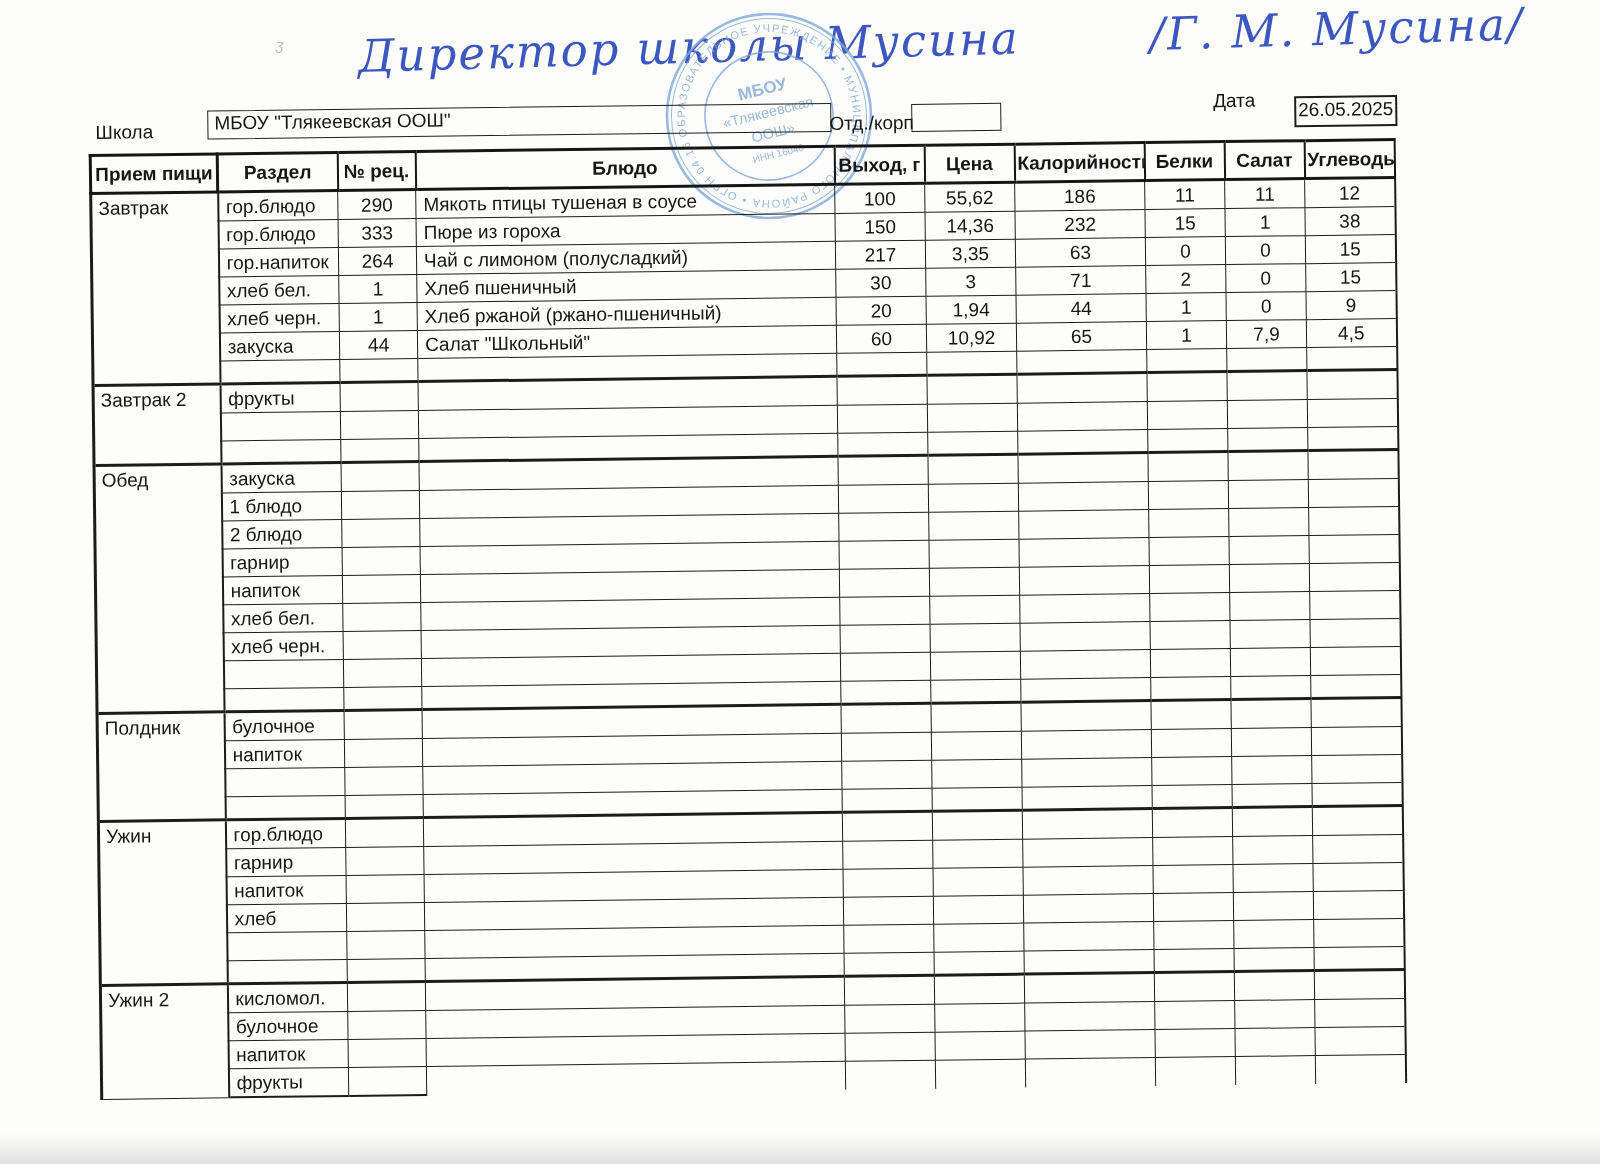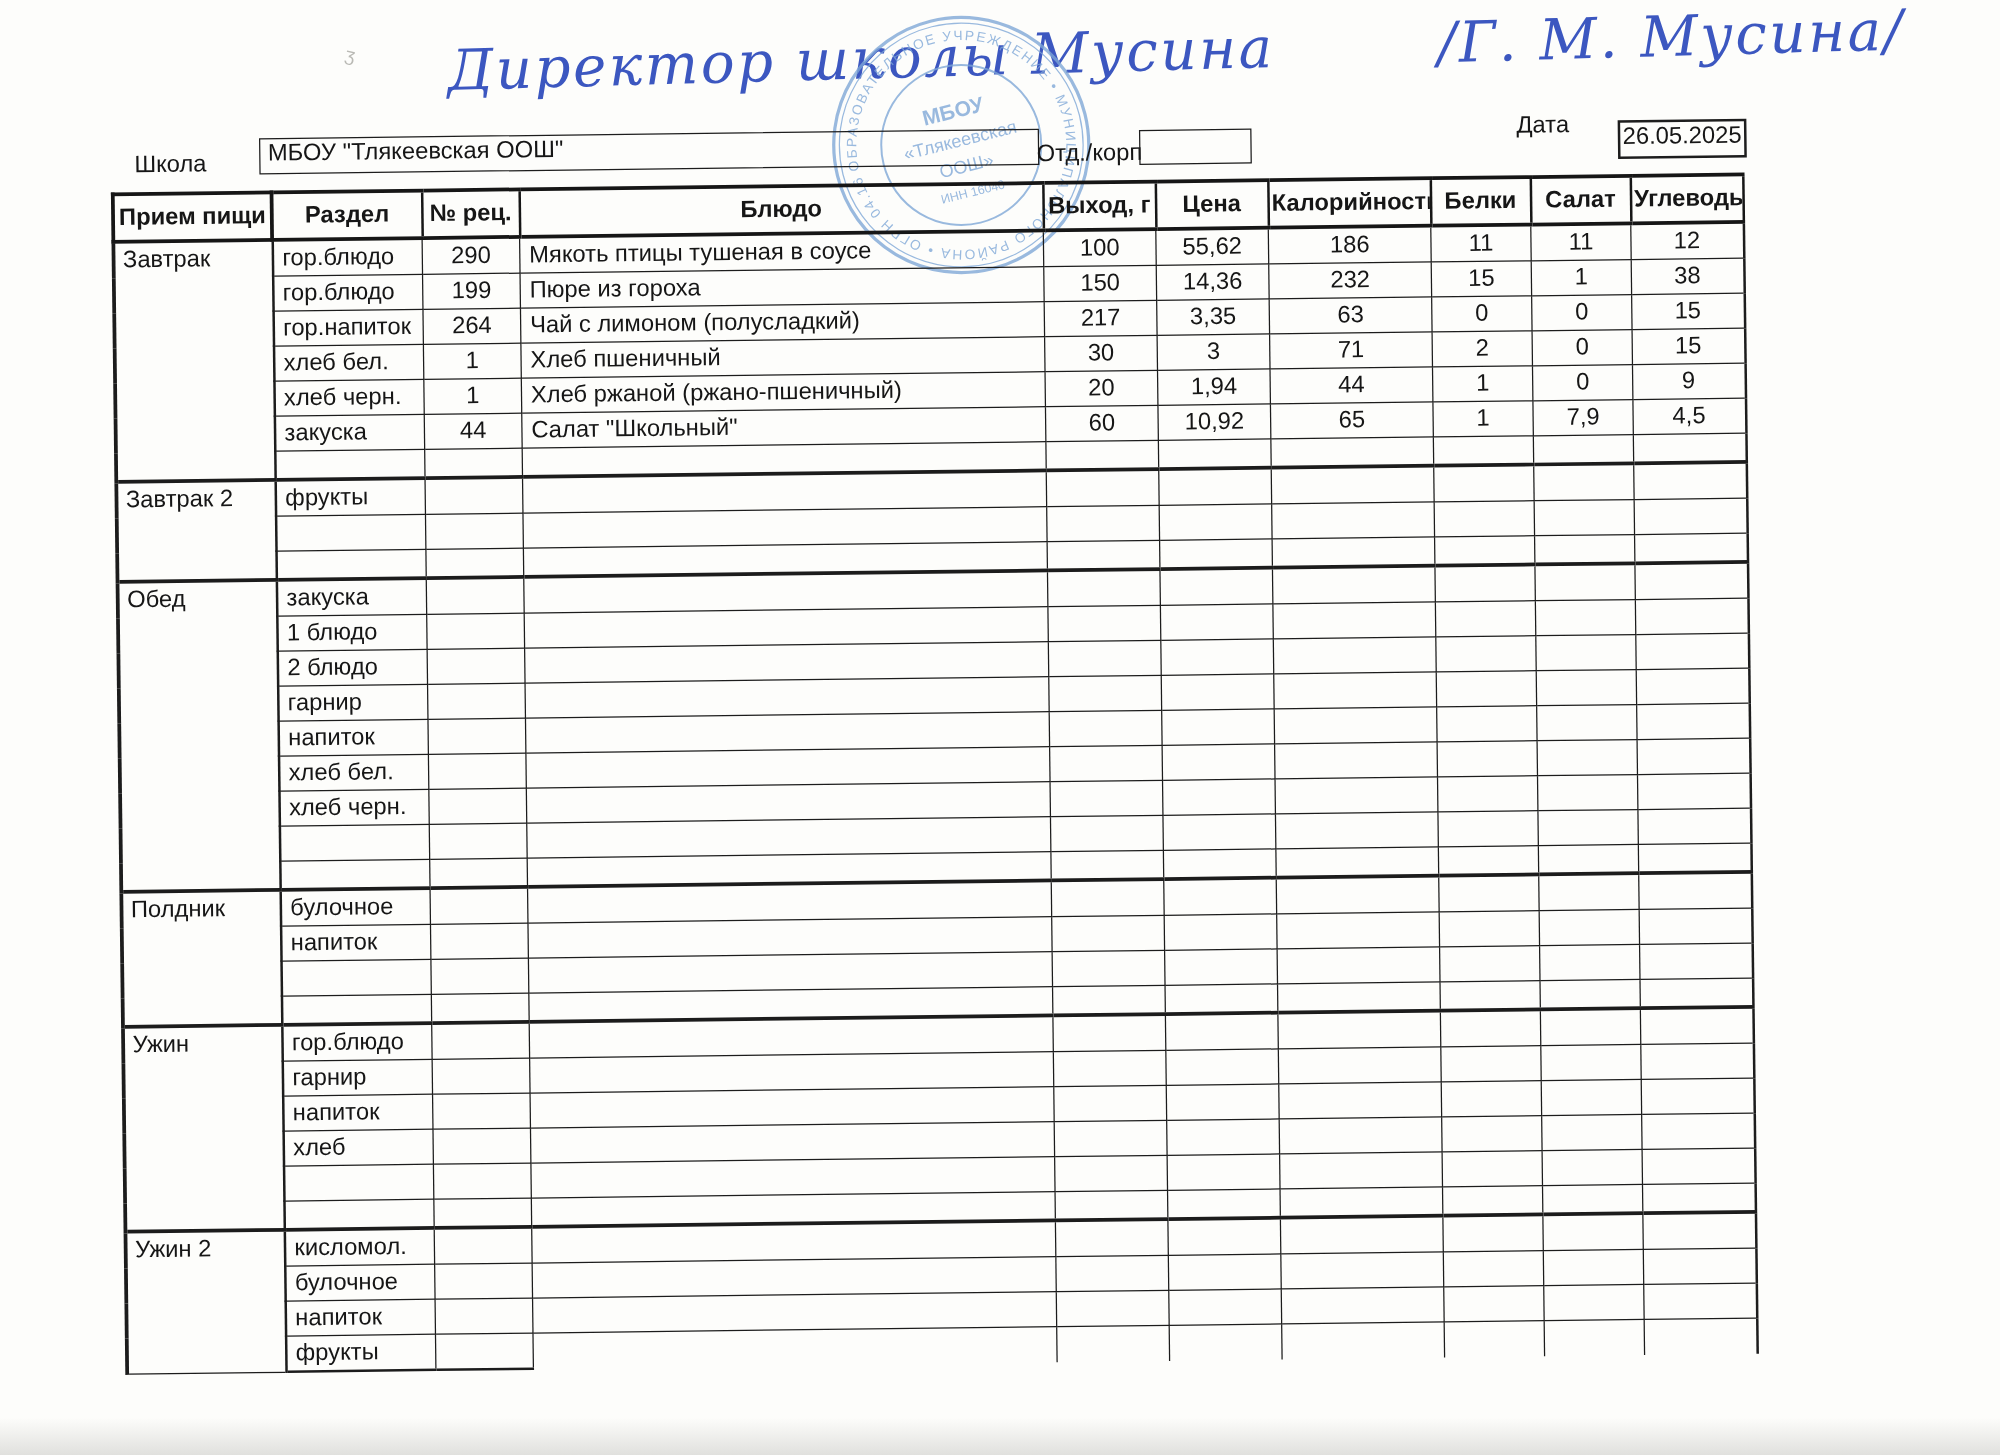--- a/index.html
+++ b/index.html
@@ -29,21 +29,21 @@
   .stamp { position:absolute; left:638px; top:2px; opacity:0.78; }
   .stamp text { font-family:"Liberation Sans","DejaVu Sans",sans-serif; }
 
   
   .content {
     position:absolute; left:88px; top:96px; width:1320px;
     transform:rotate(-0.7deg); transform-origin:0 0;
   }
   .form-row { position:relative; height:58px; font-size:19px; }
   .form-label { position:absolute; white-space:nowrap; }
-  .lbl-school { left:19px;  top:26px; }
+  .lbl-school { left:7px;  top:26px; }
   .lbl-dept   { left:741px; top:26px; }
   .lbl-date   { left:1125px; top:8px; }
   .box { position:absolute; border:1.6px solid #1d1d1d; background:transparent; }
   .box-school { left:119px; top:16px; width:610px; height:26px; padding:1px 6px 0 6px; }
   .box-dept   { left:823px; top:18px; width:88px;  height:26px; }
   .box-date   { left:1206px; top:15px; width:99px; height:26px;
                 border-width:2px; text-align:center; padding-top:1px; font-size:19px; }
 
   table.menu {
     border-collapse:collapse; table-layout:fixed; width:1304px;
@@ -154,21 +154,21 @@
             <td class="c-dish">Мякоть птицы тушеная в соусе</td>
             <td class="c-out">100</td>
             <td class="c-price">55,62</td>
             <td class="c-kcal">186</td>
             <td class="c-protein">11</td>
             <td class="c-fat">11</td>
             <td class="c-carbs">12</td>
           </tr>
           <tr>
             <td class="c-razdel">гор.блюдо</td>
-            <td class="c-rec">199</td>
+            <td class="c-rec">333</td>
             <td class="c-dish">Пюре из гороха</td>
             <td class="c-out">150</td>
             <td class="c-price">14,36</td>
             <td class="c-kcal">232</td>
             <td class="c-protein">15</td>
             <td class="c-fat">1</td>
             <td class="c-carbs">38</td>
           </tr>
           <tr>
             <td class="c-razdel">гор.напиток</td>

